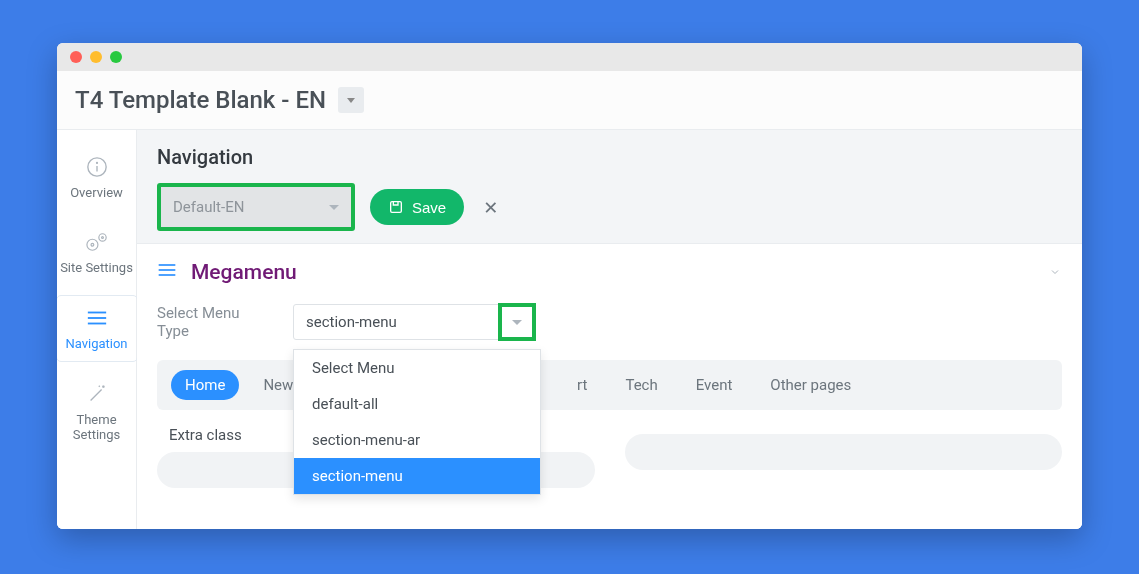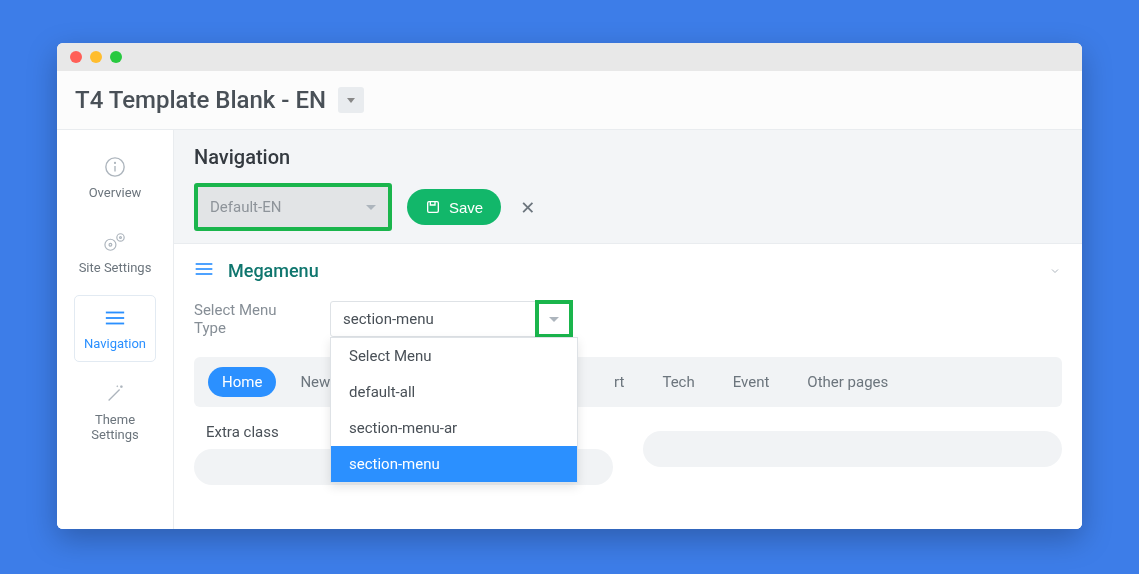--- a/index.html
+++ b/index.html
@@ -61,21 +61,21 @@
   }
 
   .body {
     flex: 1;
     display: flex;
     min-height: 0;
     background: #f3f5f7;
   }
 
   .sidebar {
-    width: 117px;
+    width: 80px;
     background: #fff;
     border-right: 1px solid #e9ecef;
     padding: 15px 0;
     display: flex;
     flex-direction: column;
     gap: 10px;
     align-items: center;
   }
   .side-item {
     width: 82px;
@@ -169,22 +169,22 @@
     position: relative;
   }
   .panel-head {
     display: flex;
     align-items: center;
     gap: 14px;
     margin-bottom: 20px;
   }
   .burger svg { stroke: #2b90ff; }
   .panel-title {
-    color: #0f766e;
-    font-size: 18px;
+    color: #701a75;
+    font-size: 21px;
     font-weight: 500;
   }
   .panel-chev {
     margin-left: auto;
     color: #adb5bd;
     width:14px; height:14px;
     display:flex; align-items:center; justify-content:center;
   }
 
   .form-row {
@@ -216,21 +216,21 @@
   .menu-caret-box {
     position: absolute;
     right: -2px; top: -2px;
     width: 38px; height: 38px;
     border: 4px solid #1ab54c;
     display: flex; align-items: center; justify-content: center;
     background: #fff;
   }
   .dropdown {
     position: absolute;
-    top: 36px; left: 0;
+    top: 45px; left: 0;
     width: 248px;
     background: #fff;
     border: 1px solid #dee2e6;
     box-shadow: 0 4px 10px rgba(0,0,0,0.1);
     z-index: 10;
   }
   .dd-item {
     padding: 9px 18px;
     font-size: 15px;
     color: #495057;

